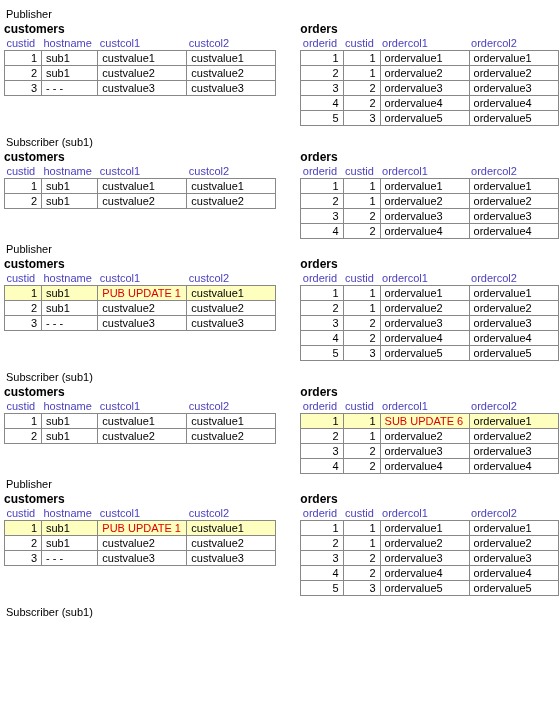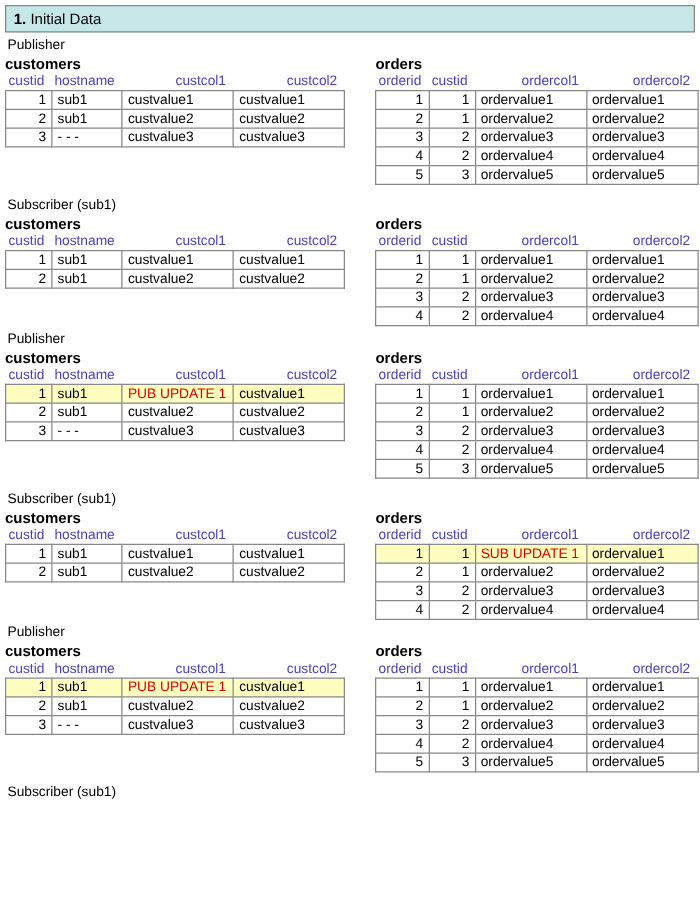--- a/index.html
+++ b/index.html
@@ -22,40 +22,39 @@
   .section-header .sub { padding-left: 18px; display:block; }
   .section-first { margin-top: 0; }
   .source-label { margin: 4px 0 0 2px; font-size: 11px; }
   .tables-row { display: flex; gap: 24px; margin-top: 0px; }
   .table-block { flex: 0 0 auto; }
   .table-title { font-weight: bold; margin: 2px 0 0 0; font-size: 12px; }
   table { border-collapse: collapse; font-size: 11px; }
   th {
     color: #4a3fbf;
     font-weight: normal;
-    text-align: right;
+    text-align: left;
     padding: 1px 6px 1px 2px;
     border: none;
   }
   td {
     border: 1px solid #888;
     padding: 1px 4px;
     background: #fff;
   }
   td.num { text-align: right; min-width: 28px; }
   td.wide { min-width: 80px; }
   .hl td { background: #feffbf; }
   .red { color: #e00000; }
   .sep { height: 6px; }
 </style>
 </head>
 <body>
 
 <div id="root">
-    <div class="section-header section-first"><b>1.</b> Initial Data</div>
     <div class="source-label">Publisher</div>
     <div class="tables-row">
       <div class="table-block">
         <div class="table-title">customers</div>
         <table>
           <tbody>
             <tr>
               <th>custid</th>
               <th>hostname</th>
               <th>custcol1</th>
@@ -303,21 +302,21 @@
           <tbody>
             <tr>
               <th>orderid</th>
               <th>custid</th>
               <th>ordercol1</th>
               <th>ordercol2</th>
             </tr>
             <tr class="hl">
               <td class="num">1</td>
               <td class="num">1</td>
-              <td class="wide"><span class="red">SUB UPDATE 1</span></td>
+              <td class="wide"><span class="red">SUB UPDATE 6</span></td>
               <td class="wide">ordervalue1</td>
             </tr>
             <tr>
               <td class="num">2</td>
               <td class="num">1</td>
               <td class="wide">ordervalue2</td>
               <td class="wide">ordervalue2</td>
             </tr>
             <tr>
               <td class="num">3</td>

